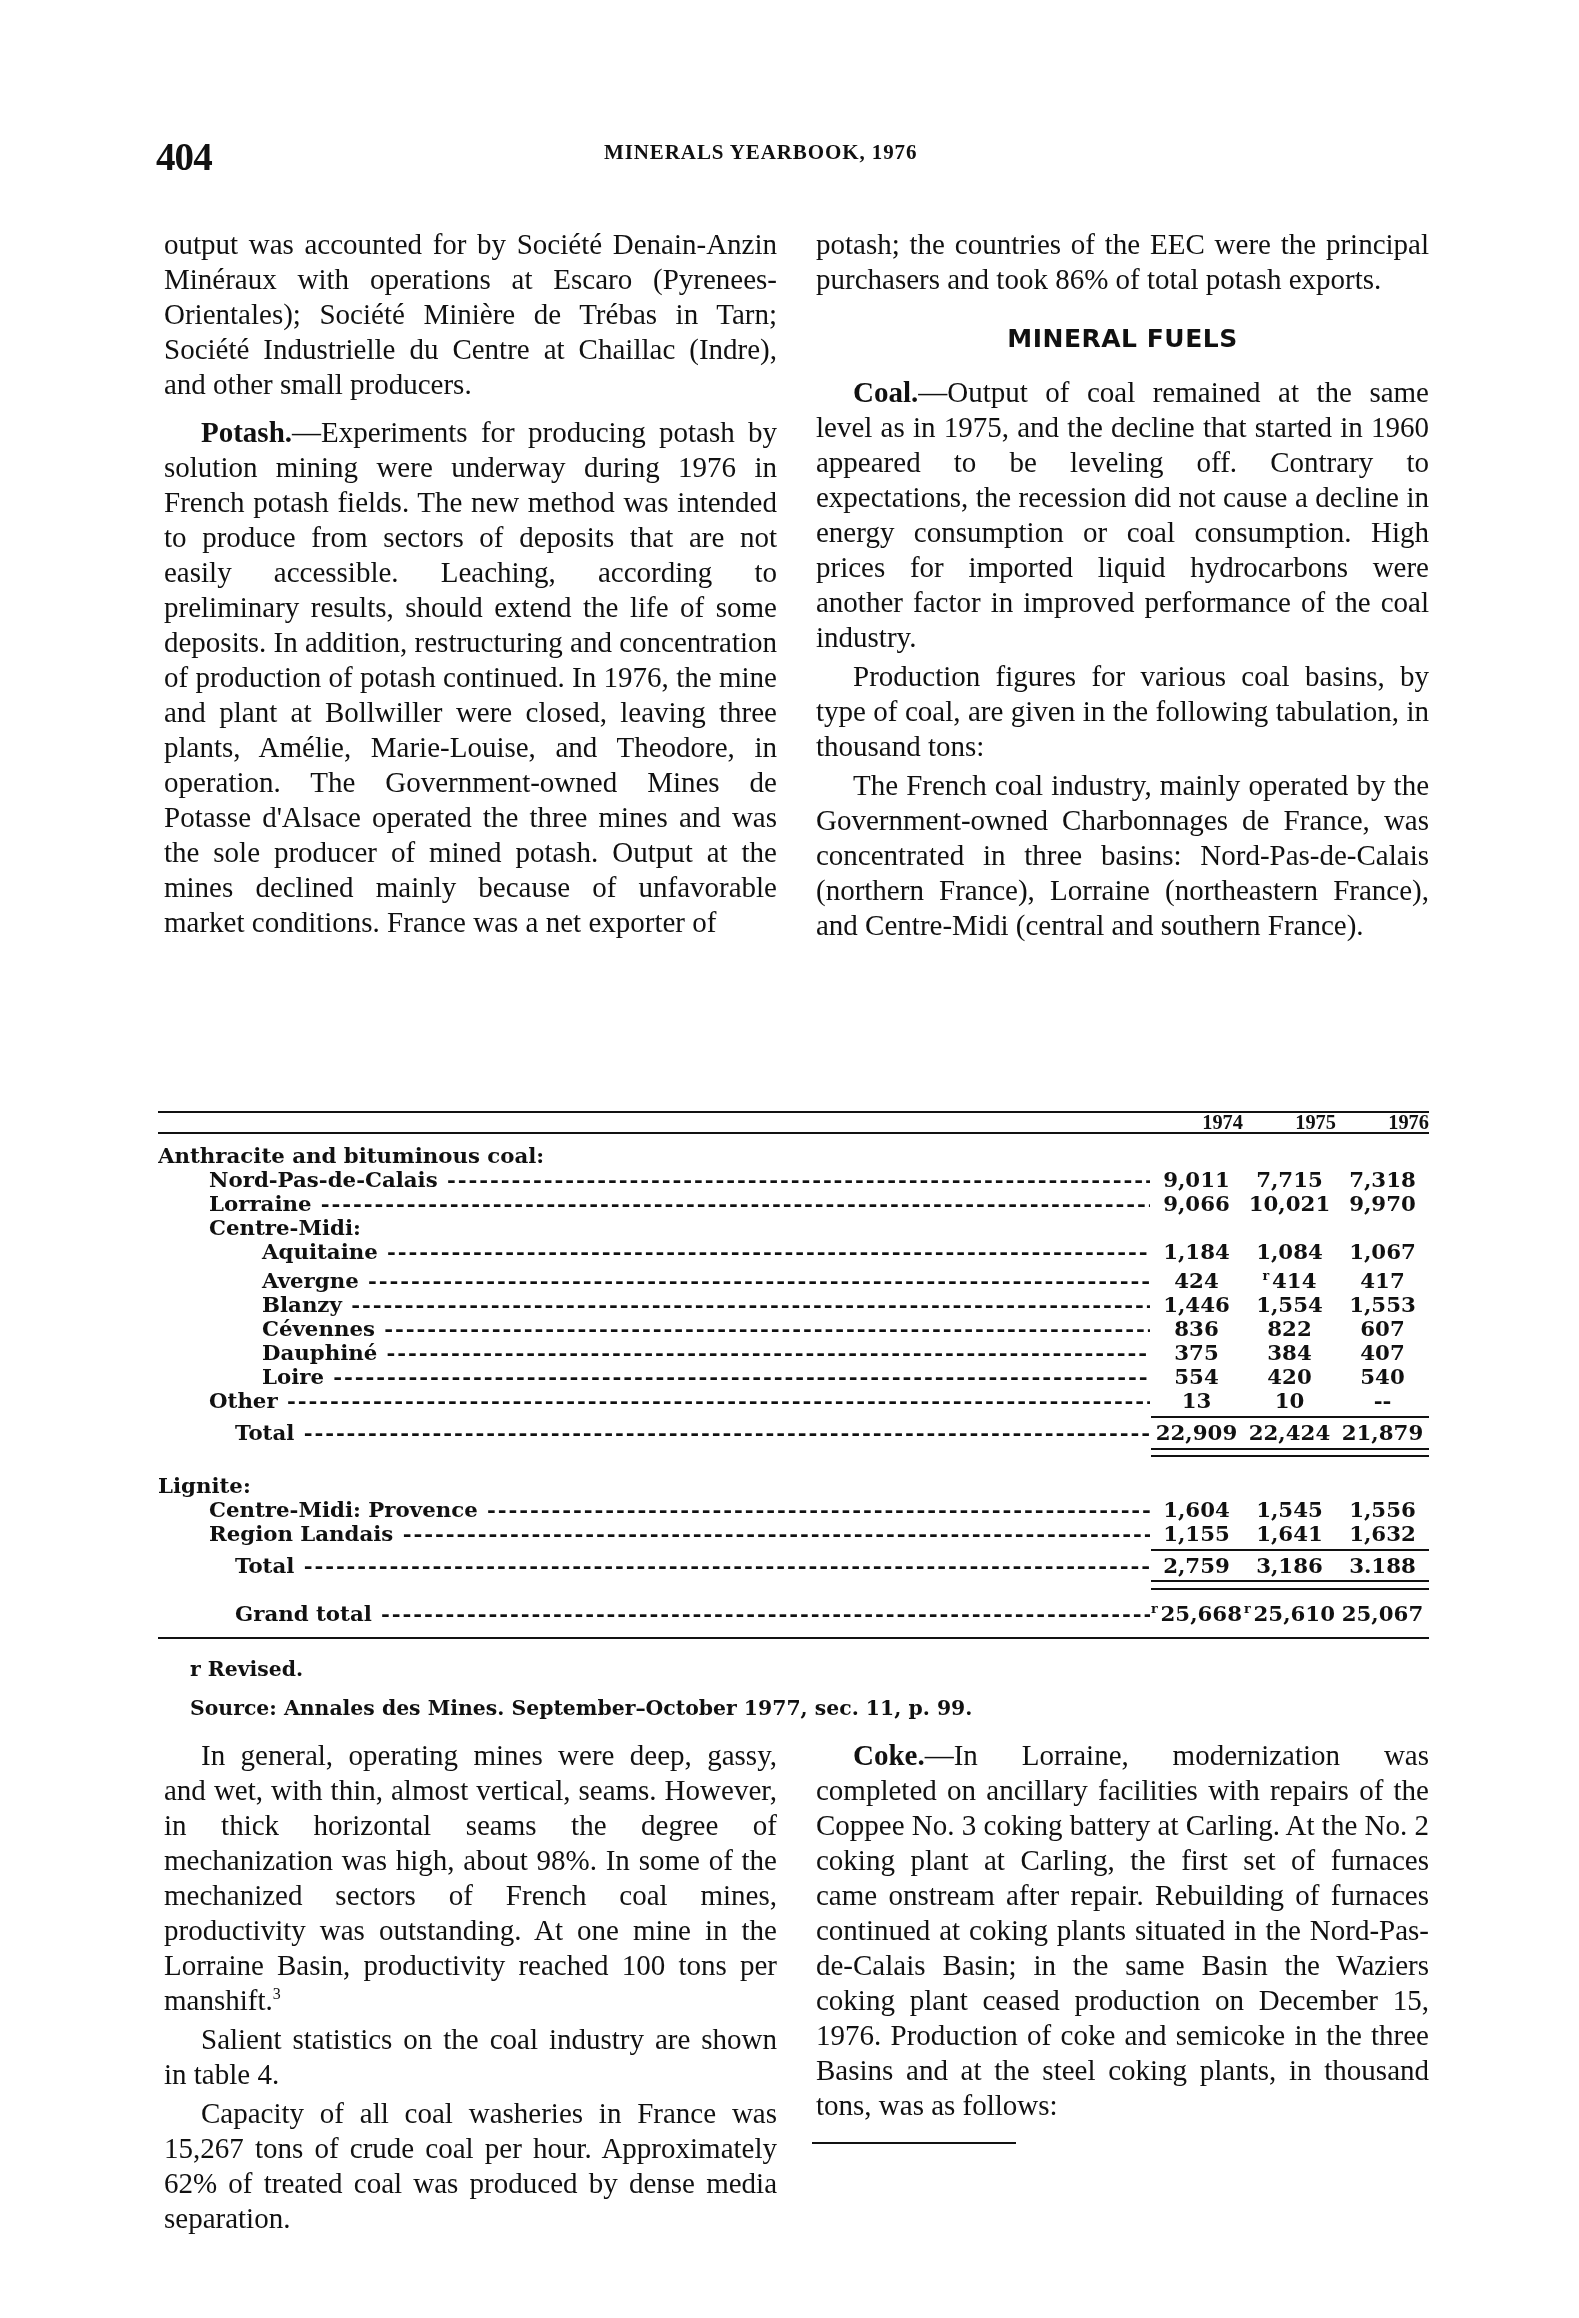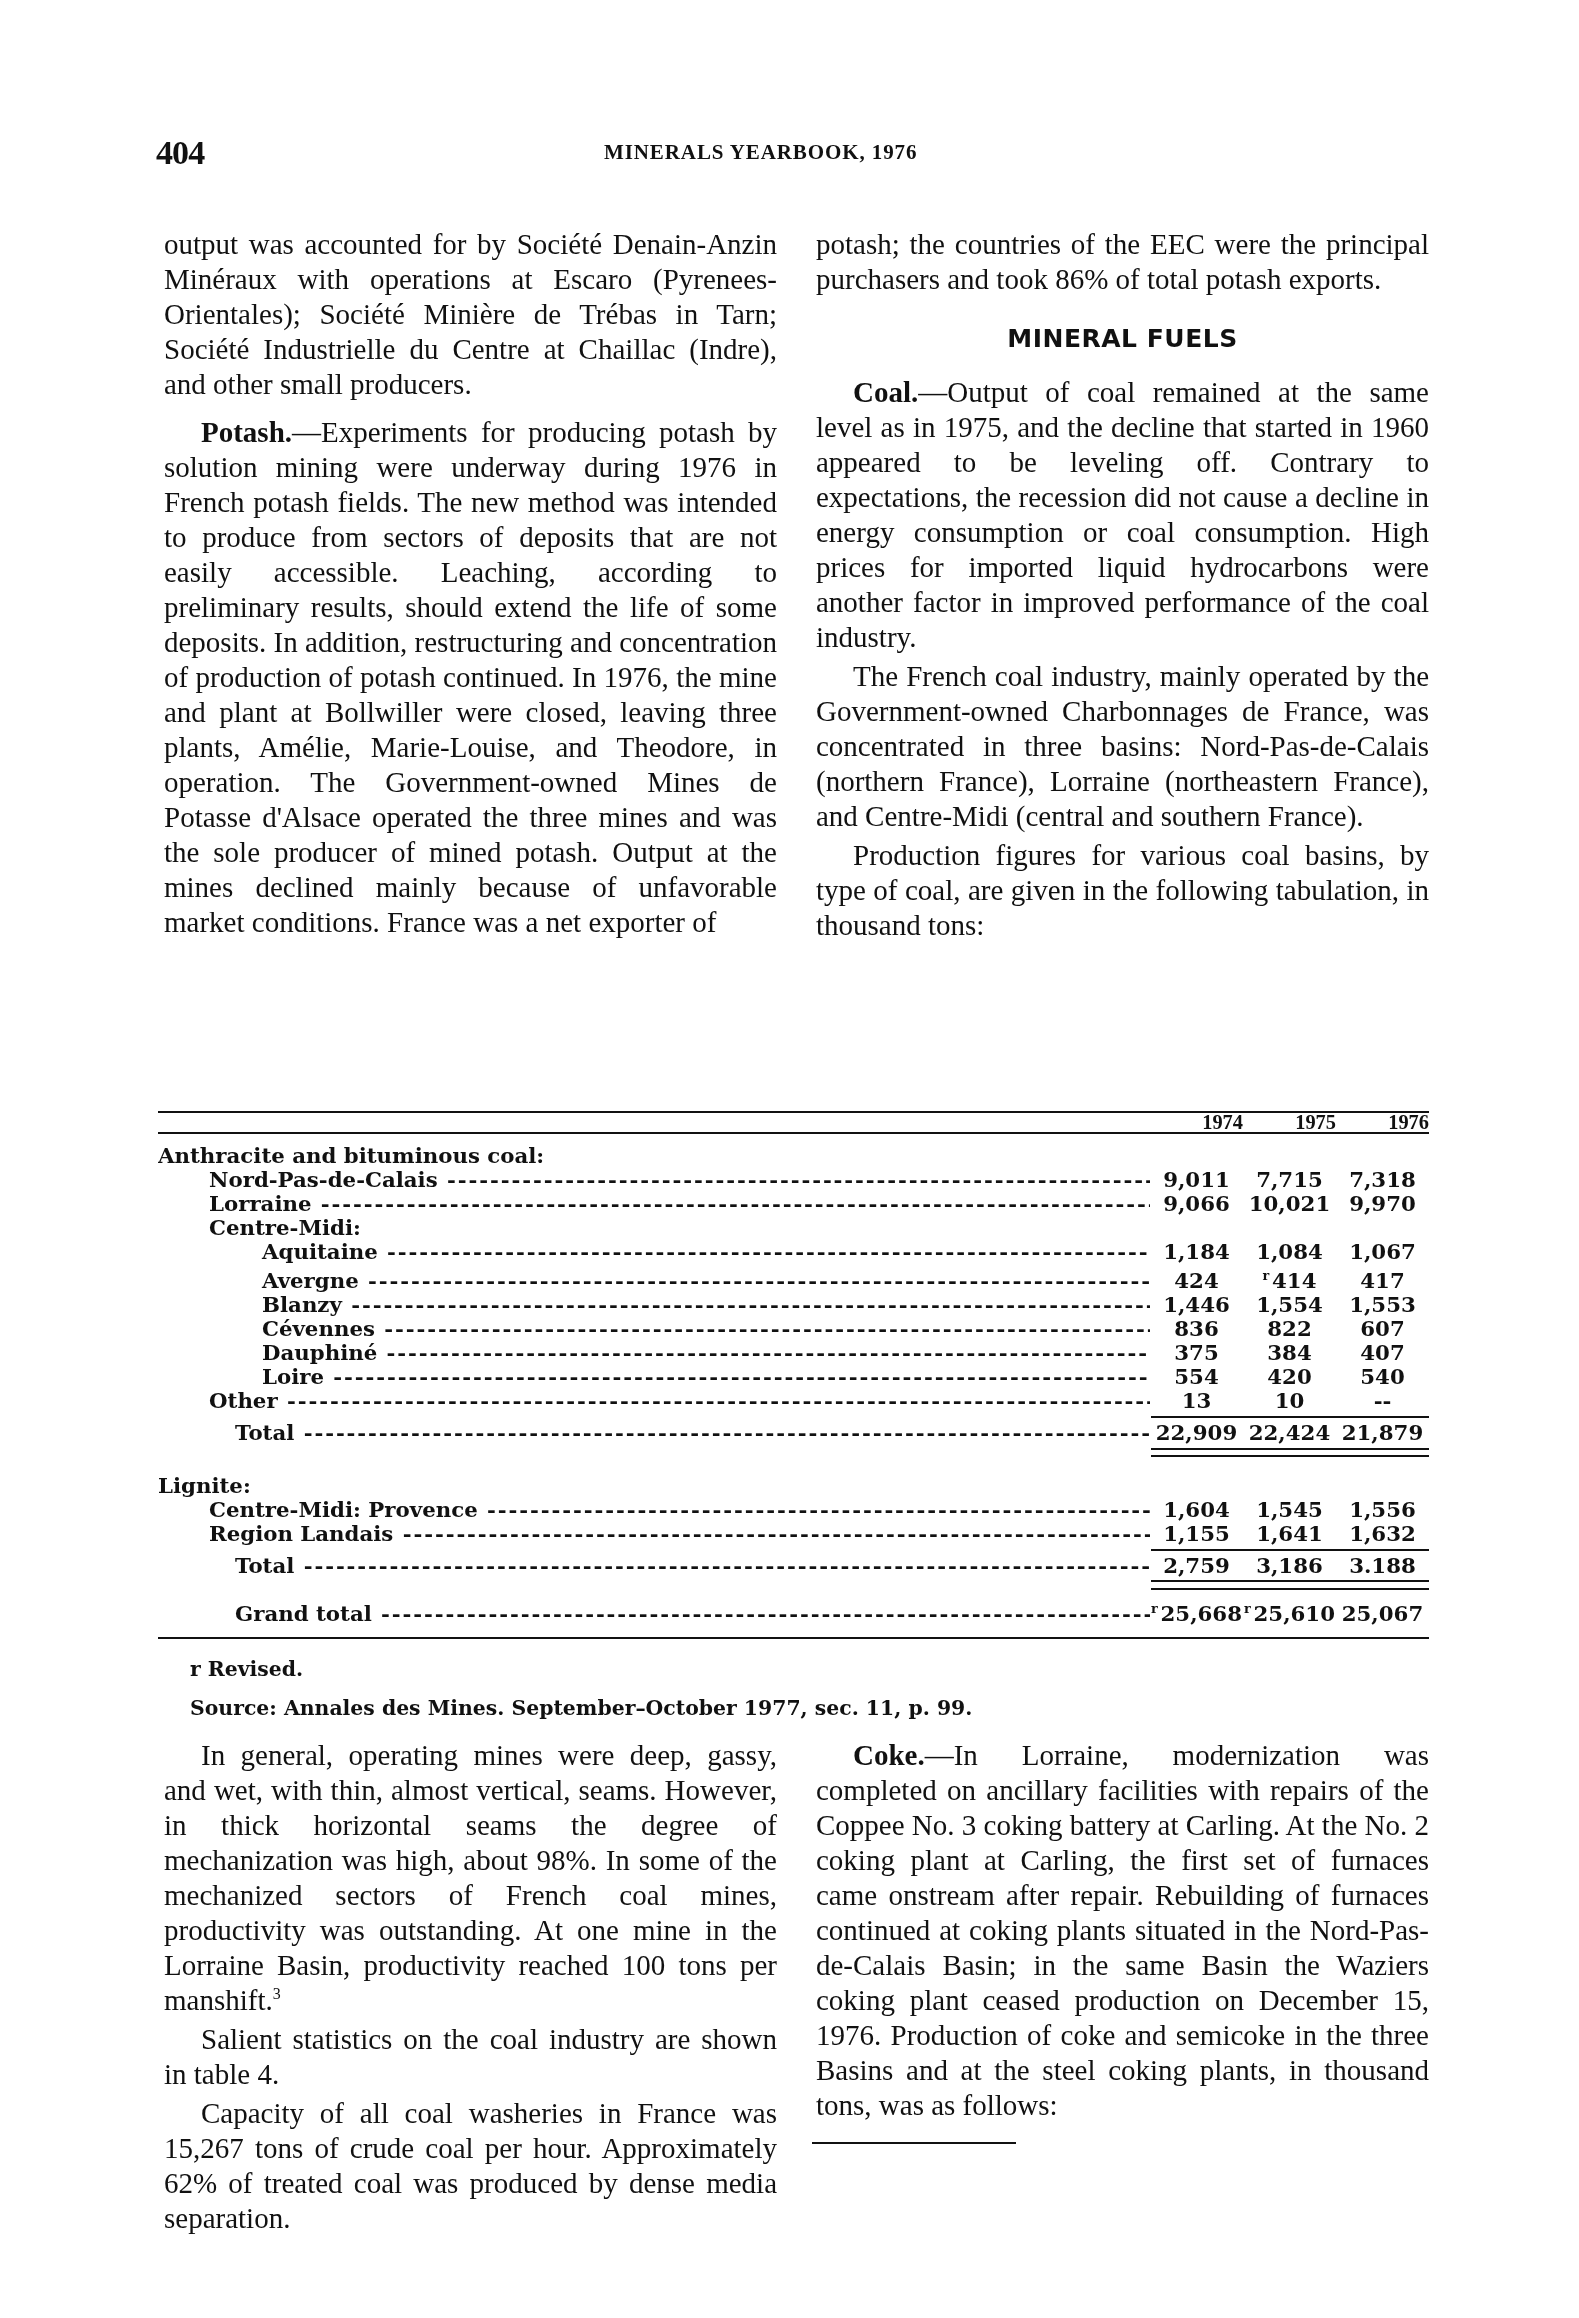--- a/index.html
+++ b/index.html
@@ -1,20 +1,20 @@
 <!DOCTYPE html>
 <html style="font-size:7.4px"><head>
 <meta charset="utf-8">
 <style>
   html, body { margin: 0; padding: 0; background: #ffffff; }
   body {
     width: 1579px; height: 2525px; position: relative; overflow: hidden;
     color: #111; font-family: "Liberation Serif", "DejaVu Serif", serif;
   }
-  .page-num { position: absolute; left: 156px; top: 134px; font-size: 34px; font-weight: bold; letter-spacing: -0.9px; }
+  .page-num { position: absolute; left: 156px; top: 134px; font-size: 39px; font-weight: bold; letter-spacing: -0.9px; }
   .running-head { position: absolute; left: 588px; top: 140px; font-size: 21px; font-weight: bold; letter-spacing: 0.9px; margin-left: 16px; }
   .col { position: absolute; width: 621px; font-size: 29px; line-height: 35px; text-align: justify; }
   .col p { margin: 4px; }
   .col p.indent { text-indent: 37px; }
   .col-left-top { left: 160px; top: 223px; }
   .col-right-top { left: 812px; top: 223px; }
   .col-left-bottom { left: 160px; top: 1734px; }
   .col-right-bottom { left: 812px; top: 1734px; }
   .run-in { font-weight: bold; }
   .section-head {
@@ -63,22 +63,22 @@
     <span class="run-in">Potash.</span><span>—Experiments for producing potash by solution mining were underway during 1976 in French potash fields. The new method was intended to produce from sectors of deposits that are not easily accessible. Leaching, according to preliminary results, should extend the life of some deposits. In addition, restructuring and concentration of production of potash continued. In 1976, the mine and plant at Bollwiller were closed, leaving three plants, Amélie, Marie-Louise, and Theodore, in operation. The Government-owned Mines de Potasse d'Alsace operated the three mines and was the sole producer of mined potash. Output at the mines declined mainly because of unfavorable market conditions. France was a net exporter of</span>
   </p>
 </div>
 
 <div class="col col-right-top">
   <p>potash; the countries of the EEC were the principal purchasers and took 86% of total potash exports.</p>
   <div class="section-head">MINERAL FUELS</div>
   <p class="indent">
     <span class="run-in">Coal.</span><span>—Output of coal remained at the same level as in 1975, and the decline that started in 1960 appeared to be leveling off. Contrary to expectations, the recession did not cause a decline in energy consumption or coal consumption. High prices for imported liquid hydrocarbons were another factor in improved performance of the coal industry.</span>
   </p>
+  <p class="indent">Production figures for various coal basins, by type of coal, are given in the following tabulation, in thousand tons:</p>
   <p class="indent">The French coal industry, mainly operated by the Government-owned Charbonnages de France, was concentrated in three basins: Nord-Pas-de-Calais (northern France), Lorraine (northeastern France), and Centre-Midi (central and southern France).</p>
-  <p class="indent">Production figures for various coal basins, by type of coal, are given in the following tabulation, in thousand tons:</p>
 </div>
 
 <div class="table-wrap">
   <div class="rule-thick"></div>
   <div class="tbl-head">
     <span>1974</span>
     <span>1975</span>
     <span>1976</span>
   </div>
   <div class="rule-thick"></div>

